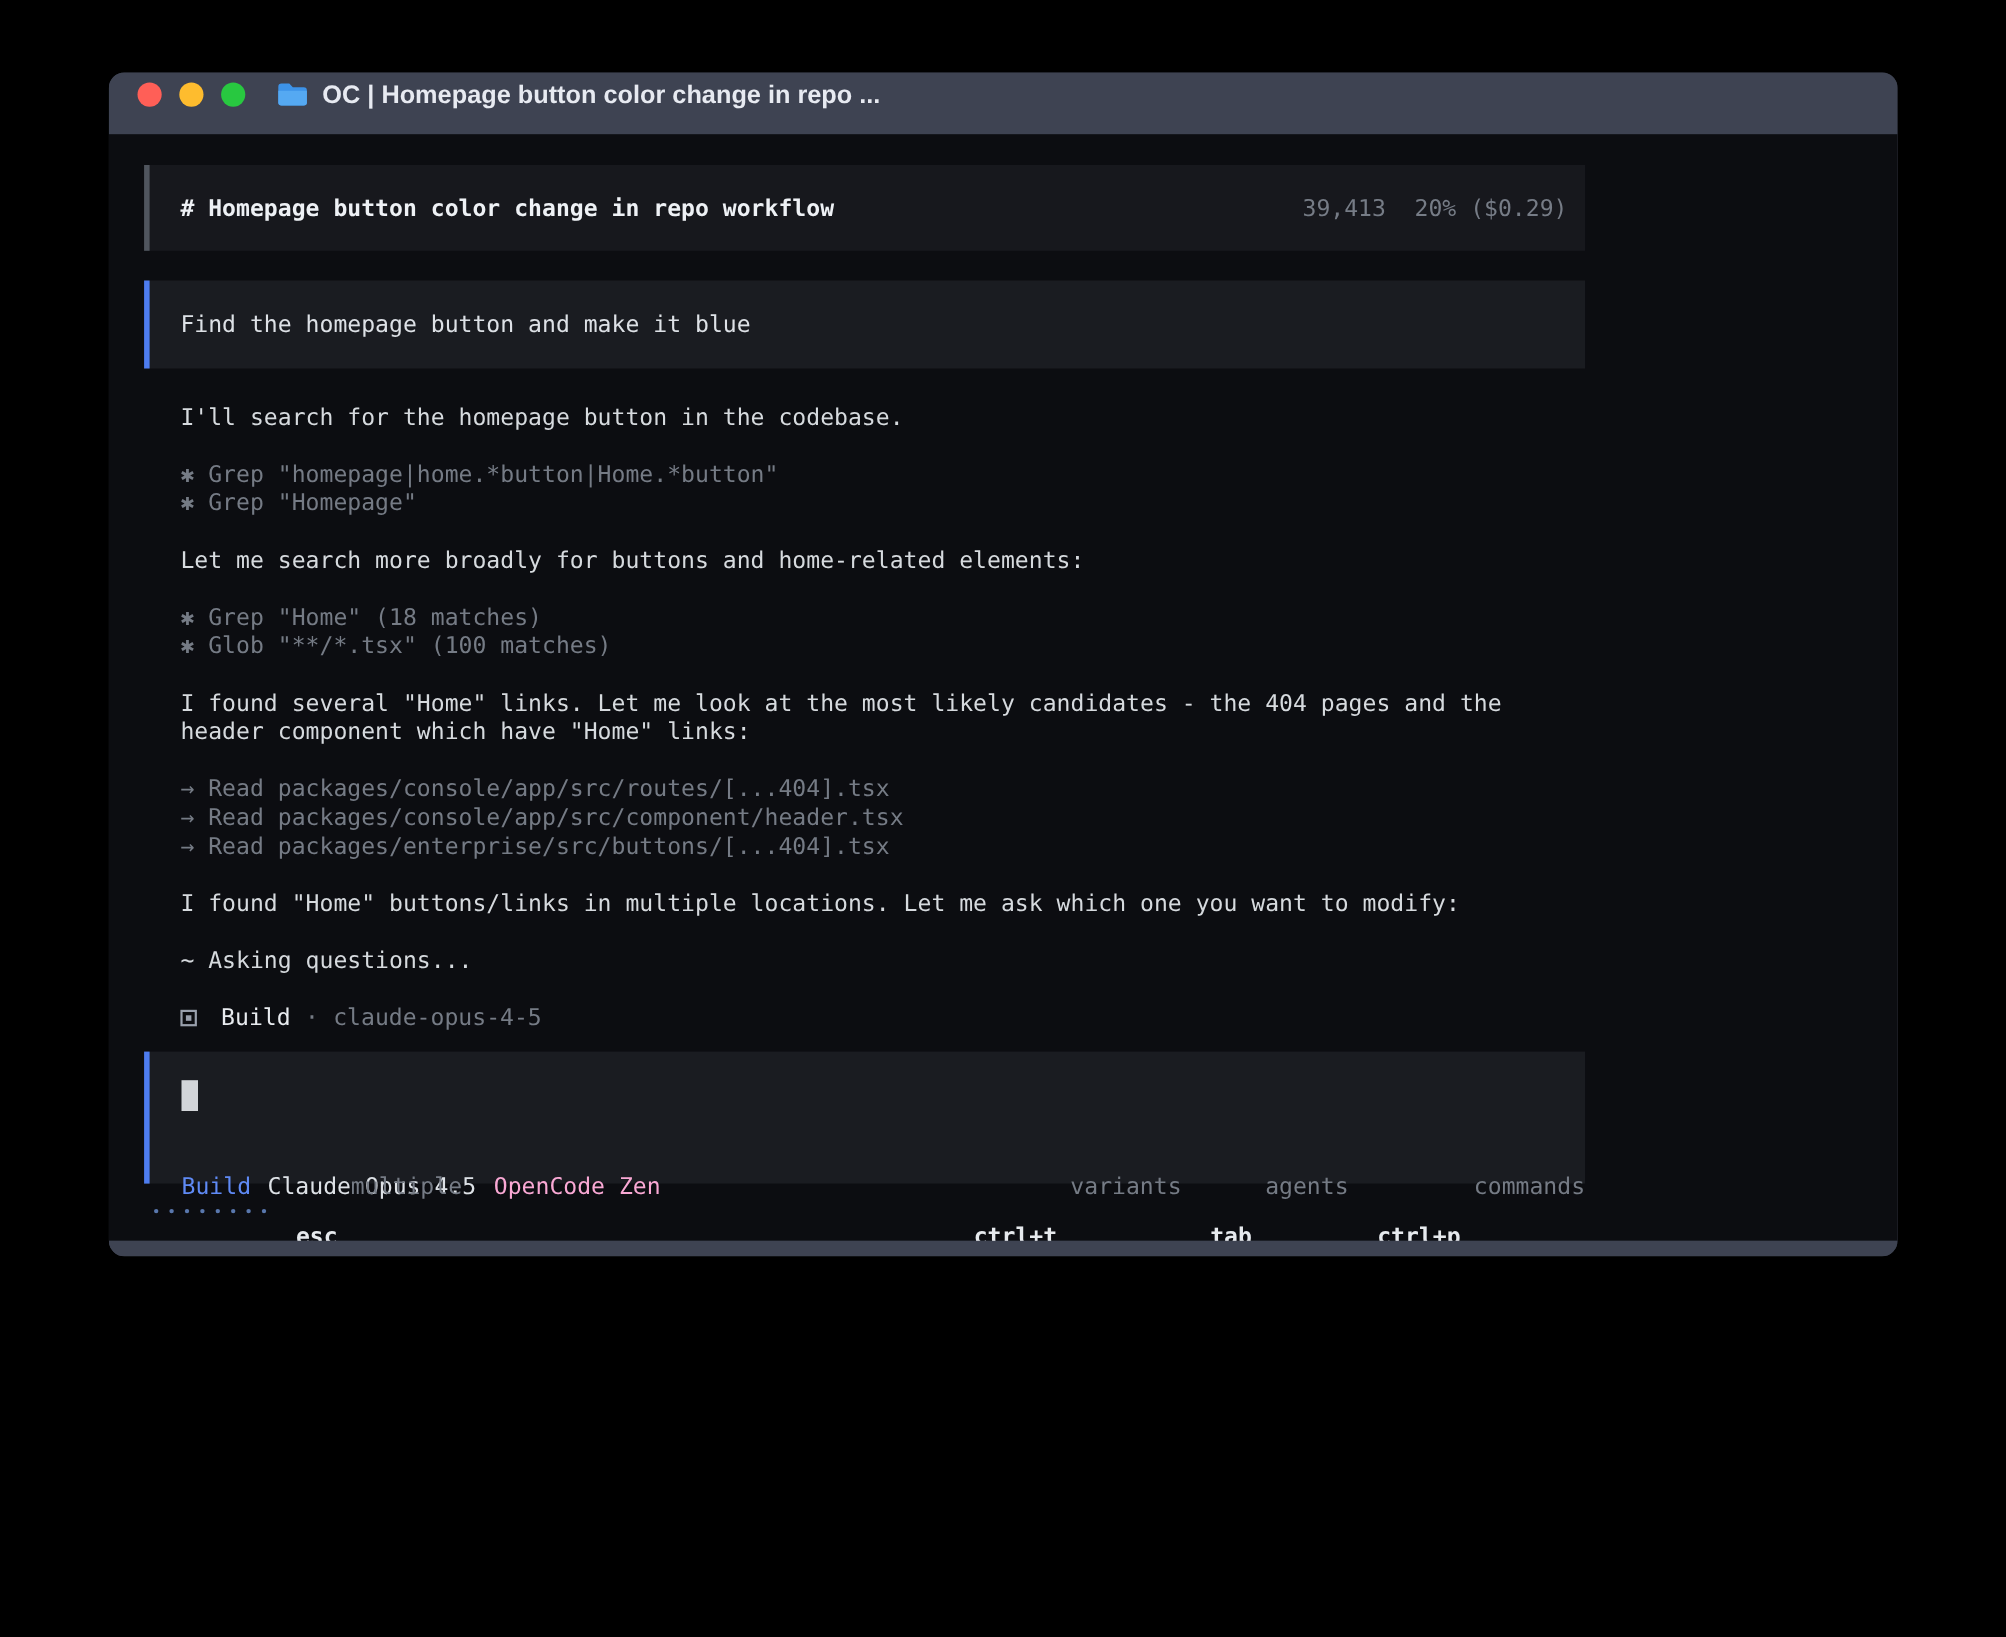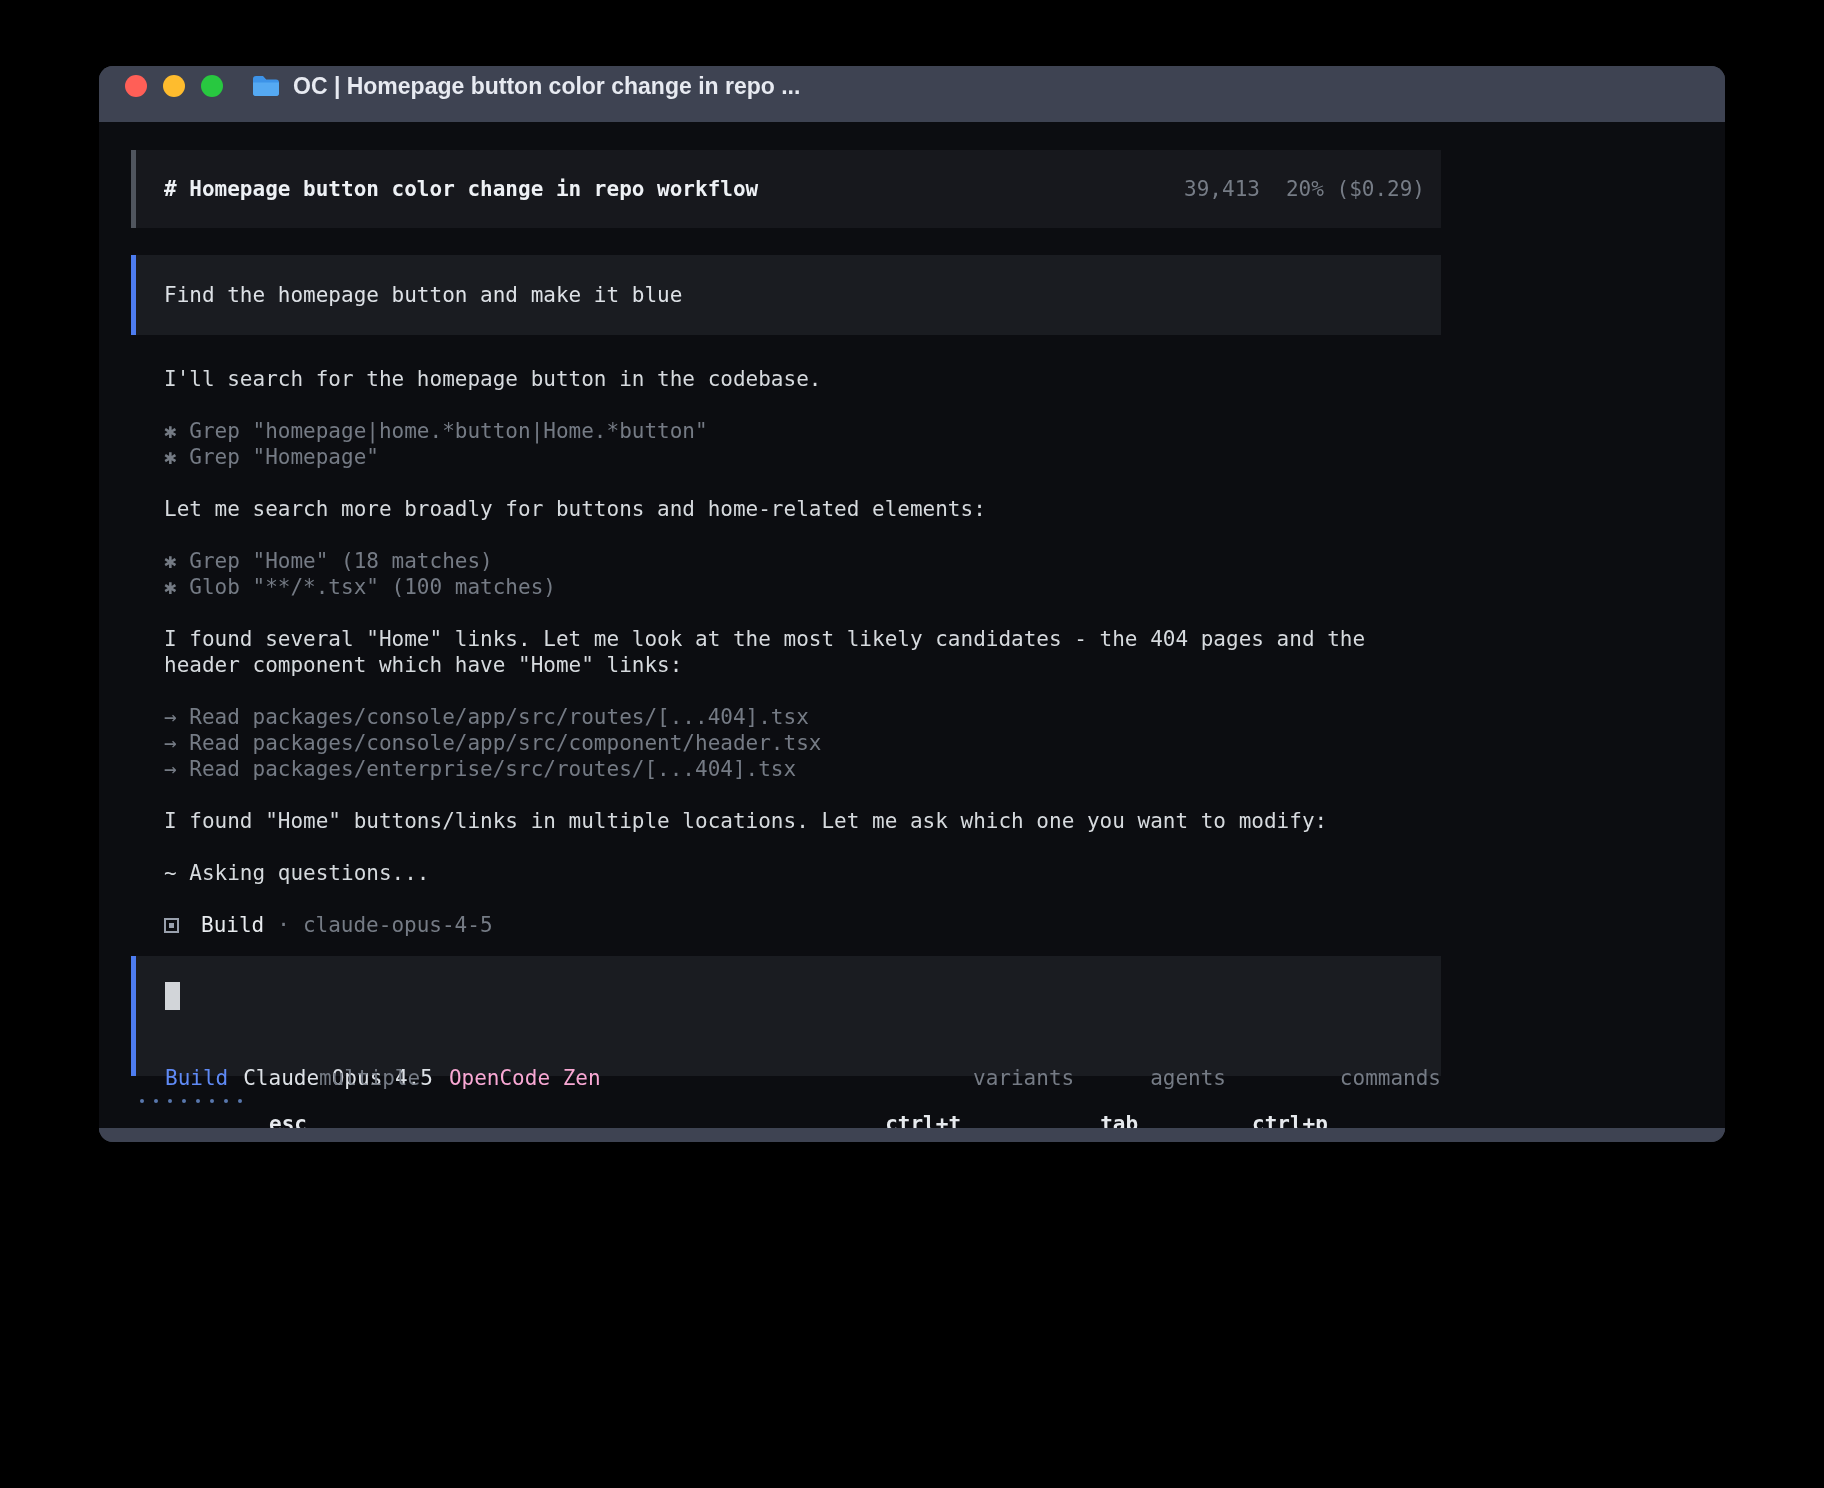--- a/index.html
+++ b/index.html
@@ -165,21 +165,21 @@
         <div class="gap"></div>
         <div class="line">Let me search more broadly for buttons and home-related elements:</div>
         <div class="gap"></div>
         <div class="line gray">✱ Grep "Home" (18 matches)</div>
         <div class="line gray">✱ Glob "**/*.tsx" (100 matches)</div>
         <div class="gap"></div>
         <div class="line">I found several "Home" links. Let me look at the most likely candidates - the 404 pages and the header component which have "Home" links:</div>
         <div class="gap"></div>
         <div class="line gray">→ Read packages/console/app/src/routes/[...404].tsx</div>
         <div class="line gray">→ Read packages/console/app/src/component/header.tsx</div>
-        <div class="line gray">→ Read packages/enterprise/src/routes/[...404].tsx</div>
+        <div class="line gray">→ Read packages/enterprise/src/buttons/[...404].tsx</div>
         <div class="gap"></div>
         <div class="line">I found "Home" buttons/links in multiple locations. Let me ask which one you want to modify:</div>
         <div class="gap"></div>
         <div class="line">~ Asking questions...</div>
         <div class="gap"></div>
         <div class="agent-line">
           <span class="square-icon"></span>
           <span class="agent-name">Build</span>
           <span class="agent-sep">·</span>
           <span class="agent-model">claude-opus-4-5</span>

